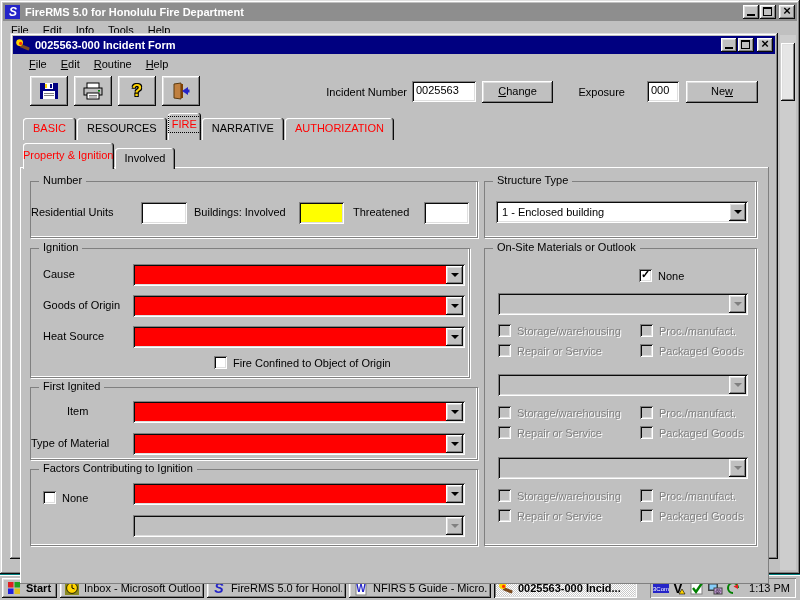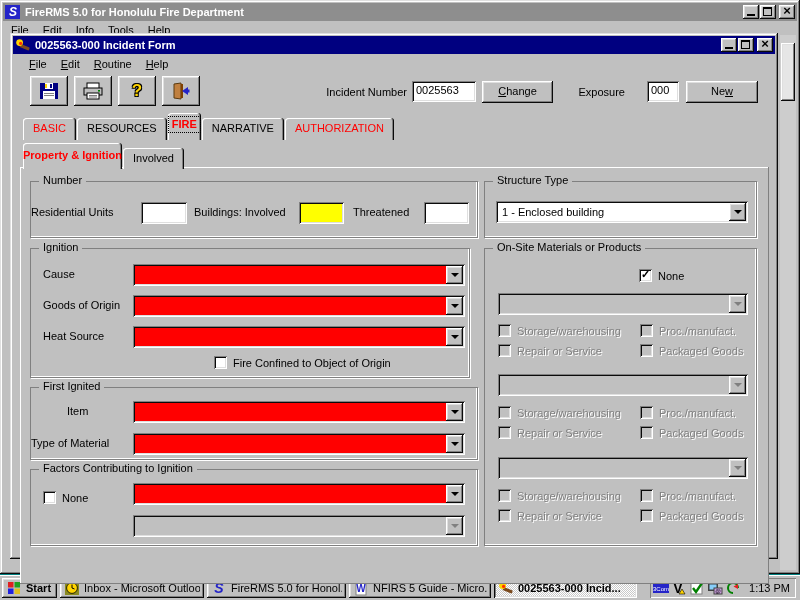--- a/index.html
+++ b/index.html
@@ -47,21 +47,21 @@
   .menu-item { padding:14px 7px; }
   .menu-item u { text-decoration:underline; }
 
   
   .tabrow { display:flex; align-items:flex-end; }
   .tab {
     background:#c0c0c0; padding:0 10px; line-height:21px; height:22px;
     border-radius:3px 3px 0 0; margin-right:1px; white-space:nowrap;
     box-shadow: inset -1px 0 0 #0a0a0a, inset 1px 1px 0 #fff, inset -2px 0 0 #808080;
   }
-  .tab.active { height:100%; font-weight:bold; padding:0 0; }
+  .tab.active { height:100%; font-weight:normal; padding:0 0; }
   .tab .focusbox { display:inline-block; border:1px dotted #000; padding:0 3px; line-height:15px; margin-top:3px; }
   .c-red { color:#ff0000; } .c-black { color:#000; }
 
   
   .group { position:absolute; border:1px solid #808080; box-shadow:1px 1px 0 #fff, inset -1px -1px 0 #fff; }
   .group > .legend { position:absolute; top:-8px; left:8px; background:#c0c0c0; padding:0 4px; white-space:nowrap; }
 
   
   .tbox { position:absolute; background:#fff; padding:3px 4px;
     box-shadow: inset 1px 1px 0 #808080, inset -1px -1px 0 #fff,
@@ -293,21 +293,21 @@
       </div>
       <div class="combo dis" style="left:102px;top:45px;width:332px;">
         <span class="cfield"></span>
           <span class="cbtn">
             <span class="arrow"></span>
           </span>
       </div>
     </div>
 
     <div class="group" style="left:464px;top:81px;width:273px;height:298px;">
-      <span class="legend">On-Site Materials or Products</span>
+      <span class="legend">On-Site Materials or Outlook</span>
       <span class="cb checked" style="left:154px;top:20px;"></span>
       <span class="lbl" style="left:173px;top:21px;">None</span>
 
       <div class="combo dis" style="left:13px;top:44px;width:250px;">
         <span class="cfield"></span>
           <span class="cbtn">
             <span class="arrow"></span>
           </span>
       </div>
       <span class="cb dis" style="left:13px;top:75px;"></span>

